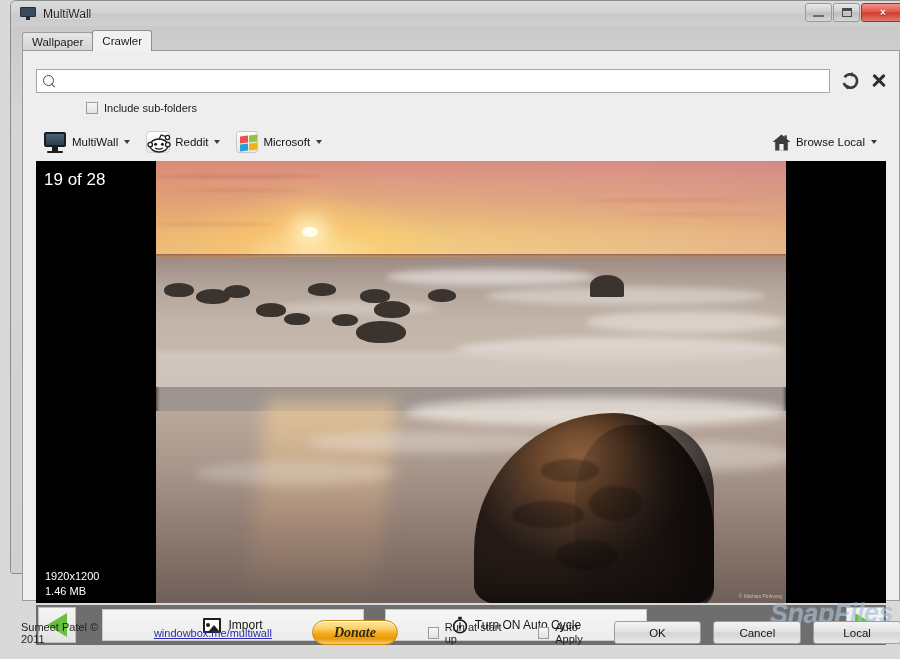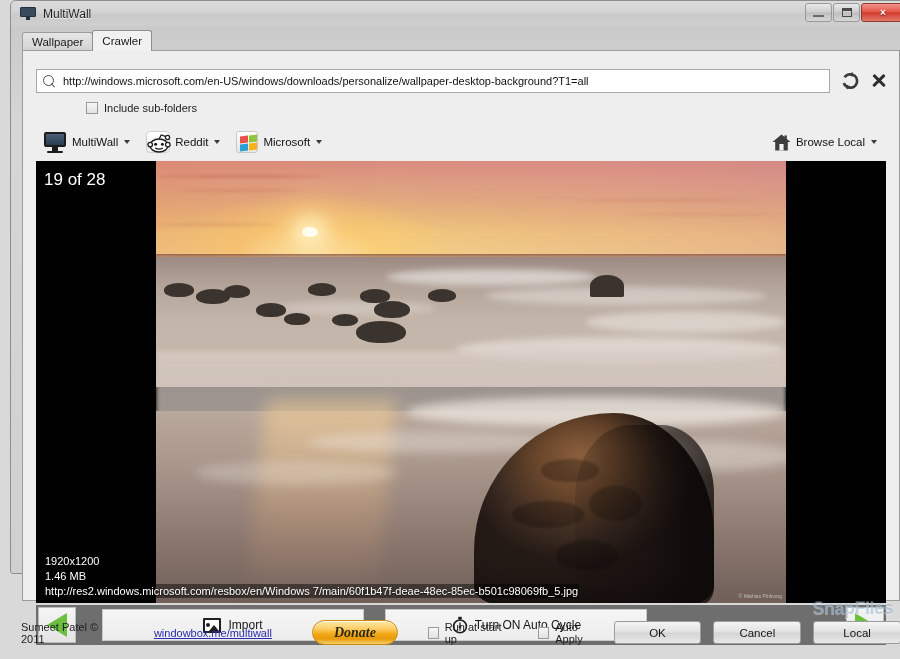--- a/index.html
+++ b/index.html
@@ -445,21 +445,21 @@
     width: 98px; height: 23px;
     margin-left: 12px;
     background: linear-gradient(to bottom, #f4f4f4, #e2e2e2 48%, #d4d4d4 52%, #e8e8e8);
     border: 1px solid #9d9d9d;
     border-radius: 3px;
     font-size: 11.5px; color: #141414;
     display: flex; align-items: center; justify-content: center;
   }
   .watermark {
     position: absolute; right: 16px; top: 597px;
-    font-size: 18px; font-weight: bold; 
+    font-size: 27px; font-weight: bold; font-style: italic;
     color: rgba(125,160,190,.45);
     letter-spacing: -.5px;
     pointer-events: none;
     text-shadow: 0 1px 0 rgba(255,255,255,.4);
   }
   .watermark .sf-green { color: rgba(140,185,130,.5); }
 </style>
 </head>
 <body>
 
@@ -485,21 +485,20 @@
   <div class="tabstrip">
     <div class="tab">Wallpaper</div>
     <div class="tab active">Crawler</div>
   </div>
 
   <div class="panel">
 
     <div class="urlrow">
       <div class="urlbox">
         <span class="mag"></span>
-        <span class="urltext" title="Enter URL to crawl">http://windows.microsoft.com/en-US/windows/downloads/personalize/wallpaper-desktop-background?T1=all</span>
       </div>
       <span class="refresh-ico">
         <svg width="20" height="20" viewBox="0 0 20 20">
           <path d="M10 3.2 A6.8 6.8 0 1 1 3.8 12" fill="none" stroke="#3a3a3a" stroke-width="2.6"></path>
           <path d="M10 3.2 A6.8 6.8 0 0 0 4.6 6.2" fill="none" stroke="#3a3a3a" stroke-width="2.6"></path>
           <polygon points="12.6,1.0 12.6,6.0 8.4,3.6" fill="#3a3a3a"></polygon>
           <polygon points="6.6,18.6 6.6,13.6 11.0,16.0" fill="#3a3a3a"></polygon>
         </svg>
       </span>
       <span class="close-ico"></span>
@@ -615,21 +614,20 @@
         </div>
 
         <div class="photocredit">© Mathias Pinkvorg</div>
       </div>
 
       <div class="overlay-count">19 of 28</div>
 
       <div class="overlay-meta">
         <div>1920x1200</div><br>
         <div>1.46 MB</div><br>
-        <div>http://res2.windows.microsoft.com/resbox/en/Windows  7/main/60f1b47f-deae-48ec-85ec-b501c98069fb_5.jpg</div>
       </div>
     </div>
 
     <div class="actionbar">
       <div class="navbtn">
         <span class="arrow-l"></span>
       </div>
       <div class="bigbtn btn-import">
         <span class="ico-import"></span>
         <span>Import</span>

